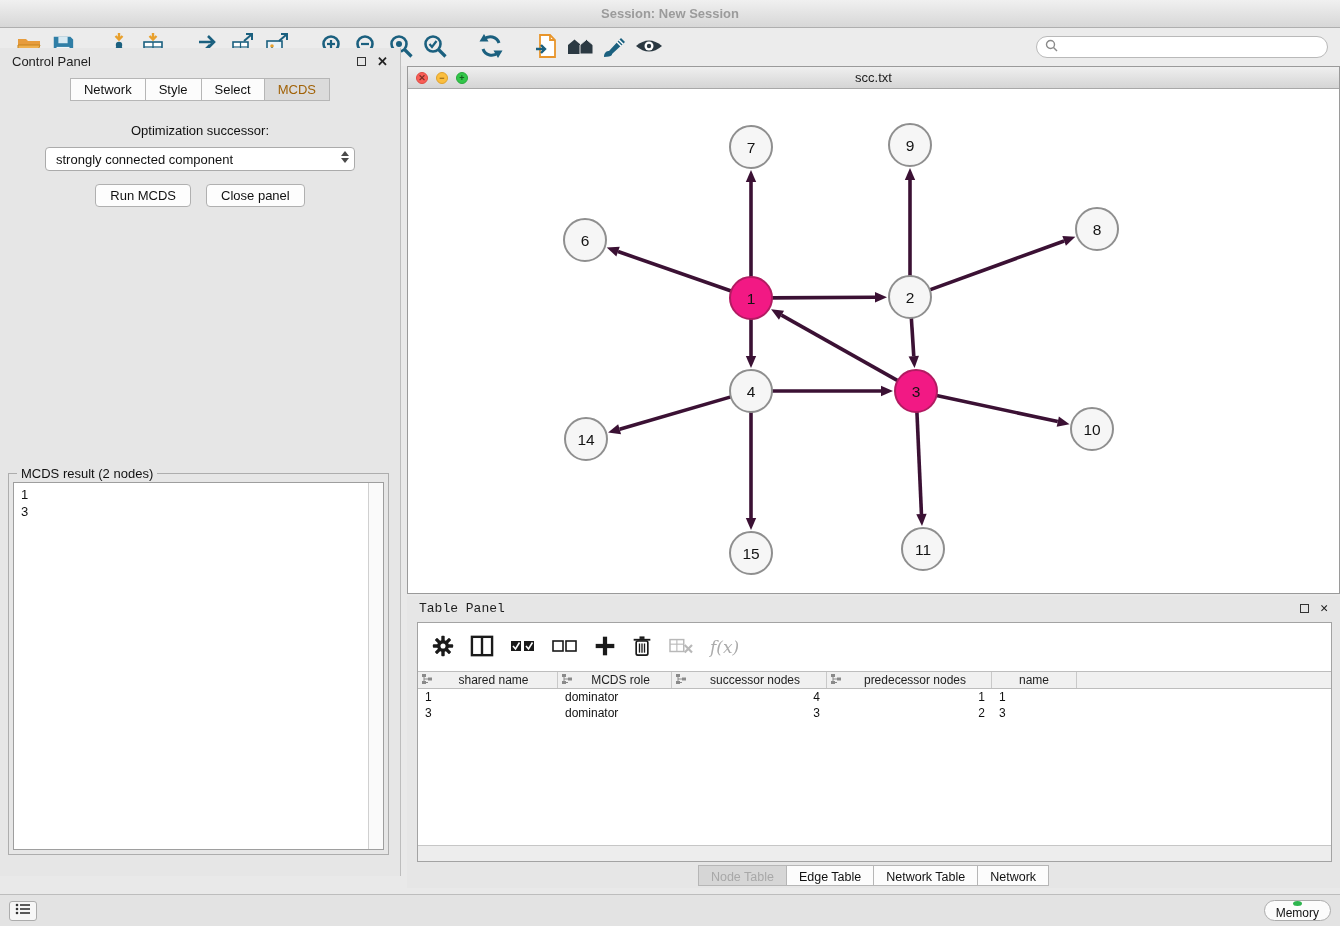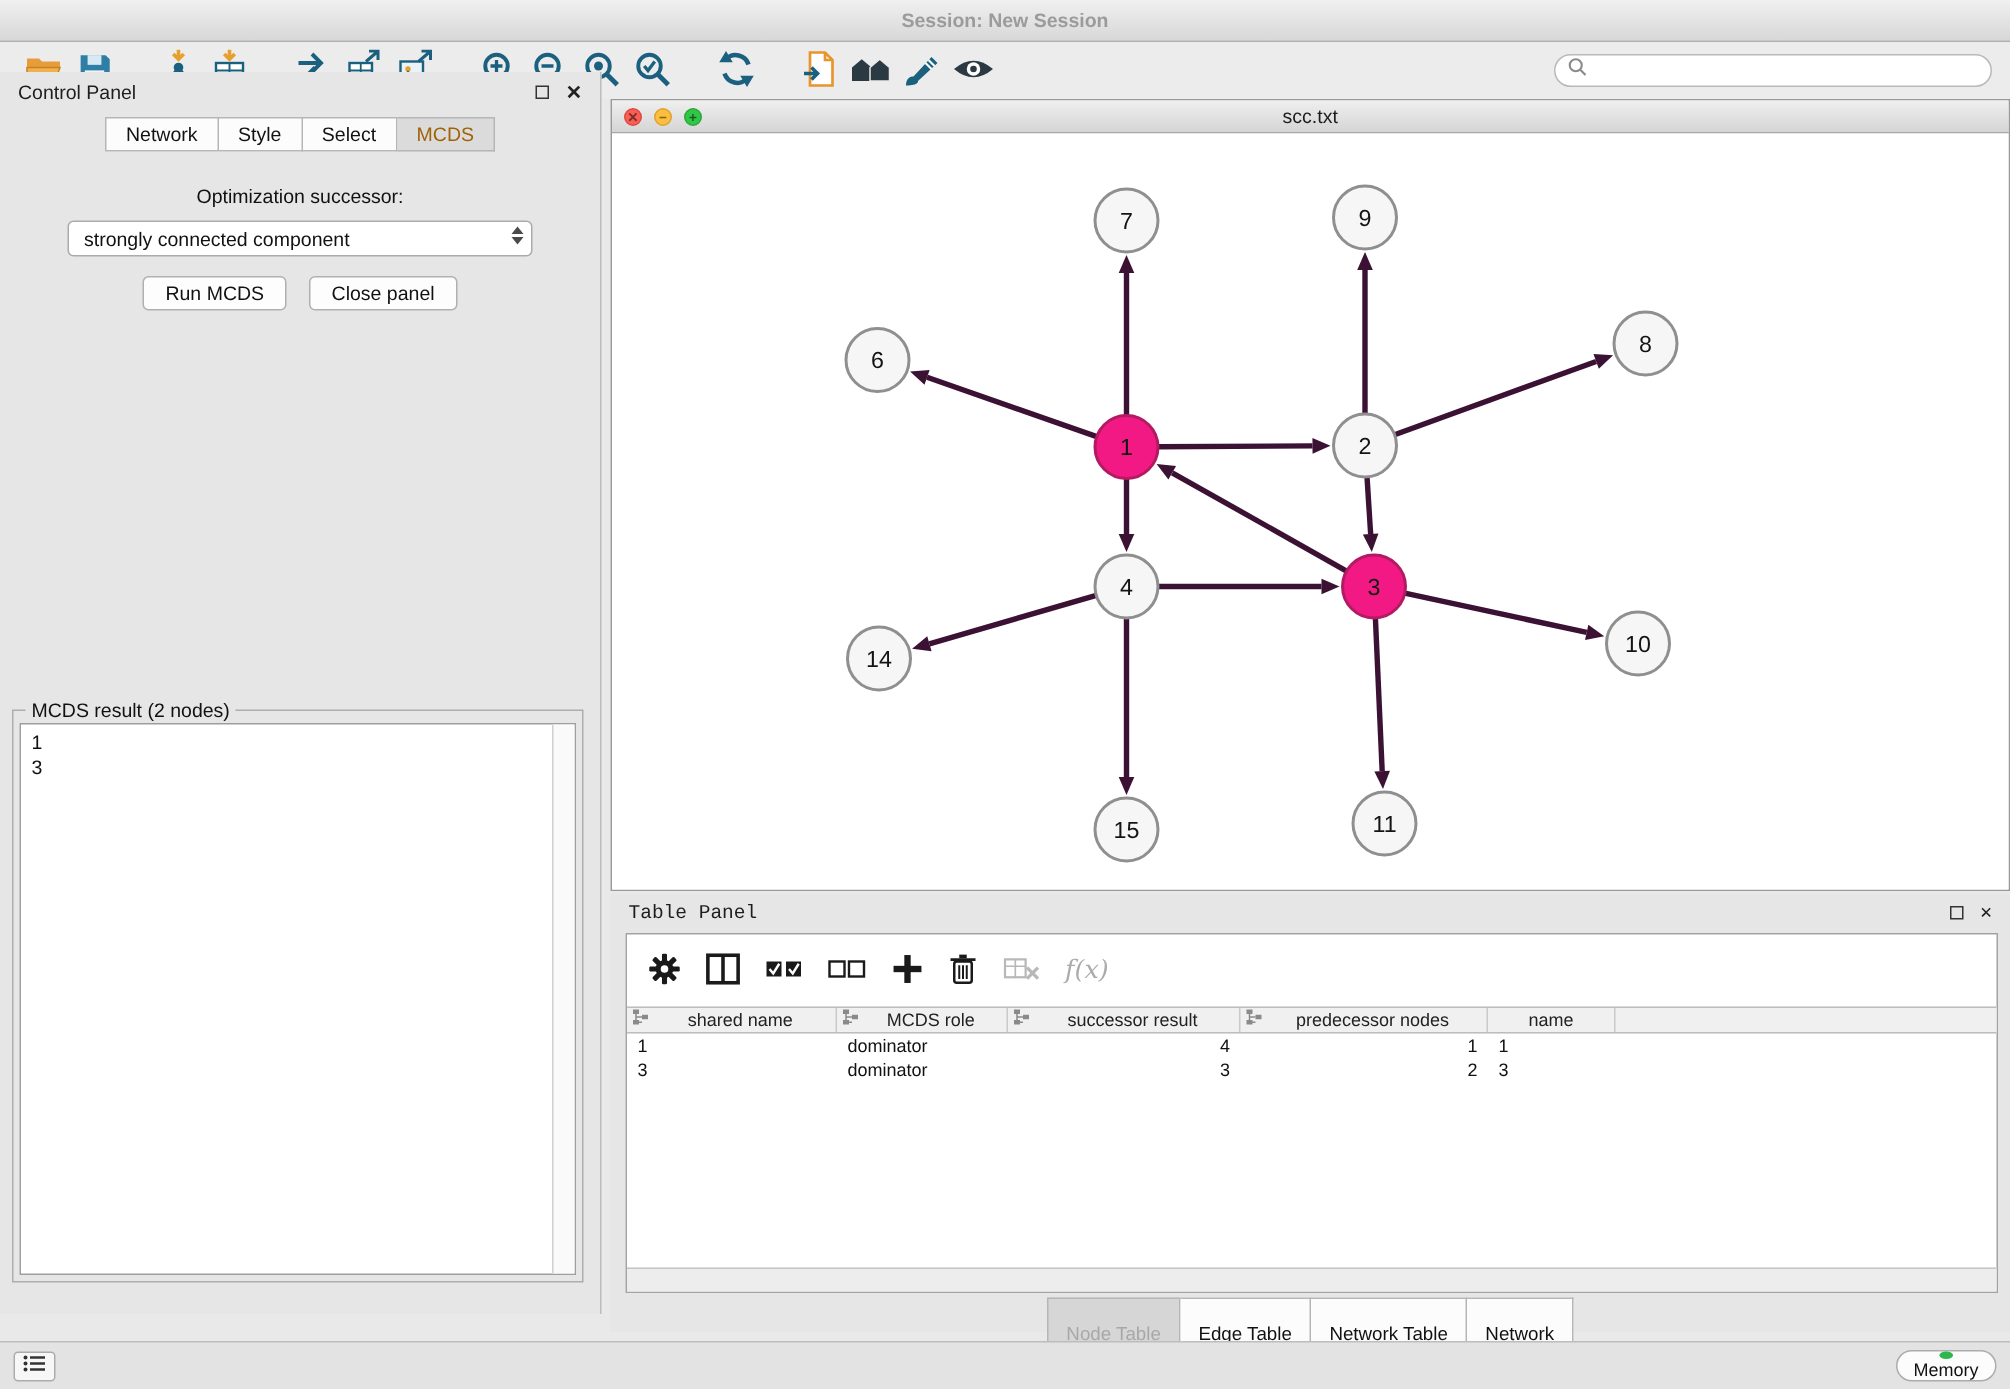--- a/index.html
+++ b/index.html
@@ -89,21 +89,21 @@
   .gh-cell { display:flex; align-items:center; border-right:1px solid #C9C9C9; padding:0 3px; }
   .gh-cell .gh-label { flex:1; text-align:center; font-size:12px; color:#222; }
   .grid-row { display:flex; height:16px; }
   .gr-cell { font-size:12px; color:#111; padding:0 7px; display:flex; align-items:center; }
   .gr-cell.num { justify-content:flex-end; }
   .tp-hscroll { position:absolute; left:0; right:0; bottom:0; height:16px;
     background:#EDEDED; border-top:1px solid #C6C6C6; }
   .tp-tabs { position:absolute; left:0; right:0; bottom:2px; height:21px;
     display:flex; justify-content:center; }
   .tp-tab { font-size:12.5px; color:#111; background:#FCFCFC; border:1px solid #B6B6B6;
-    border-left:none; padding:16px 12px; }
+    border-left:none; padding:4px 12px; }
   .tp-tab:first-child { border-left:1px solid #B6B6B6; }
   .tp-tab.active { background:#D6D6D6; color:#A8A8A8; }
 
   
   .statusbar { position:absolute; left:0; bottom:0; width:1340px; height:32px;
     background:#E3E3E3; border-top:1px solid #BDBDBD; display:flex; align-items:center; padding:0 9px; }
   .sb-listbtn { width:28px; height:20px; background:#F7F7F7; border:1px solid #ACACAC;
     border-radius:3px; display:flex; align-items:center; justify-content:center; }
   .memory-btn { margin-left:auto; height:21px; background:#FCFCFC; border:1px solid #ACACAC;
     border-radius:11px; display:flex; align-items:center; gap:0; padding:0 11px; font-size:12px; color:#111;flex-direction:column; }
@@ -512,21 +512,21 @@
               </svg></span>
           <span class="gh-label">MCDS role</span>
         </div>
         <div class="gh-cell" style="width:155px;">
           <span><svg width="12" height="12" viewBox="0 0 12 12">
                 <rect x="1" y="1" width="4" height="3" fill="#8A8A8A"></rect>
                 <rect x="7" y="4.5" width="4" height="3" fill="#8A8A8A"></rect>
                 <rect x="1" y="8" width="4" height="3" fill="#8A8A8A"></rect>
                 <path d="M3 4v5.5 M3 6h4 M3 9.5h4" stroke="#8A8A8A" fill="none"></path>
               </svg></span>
-          <span class="gh-label">successor result</span>
+          <span class="gh-label">successor nodes</span>
         </div>
         <div class="gh-cell" style="width:165px;">
           <span><svg width="12" height="12" viewBox="0 0 12 12">
                 <rect x="1" y="1" width="4" height="3" fill="#8A8A8A"></rect>
                 <rect x="7" y="4.5" width="4" height="3" fill="#8A8A8A"></rect>
                 <rect x="1" y="8" width="4" height="3" fill="#8A8A8A"></rect>
                 <path d="M3 4v5.5 M3 6h4 M3 9.5h4" stroke="#8A8A8A" fill="none"></path>
               </svg></span>
           <span class="gh-label">predecessor nodes</span>
         </div>

